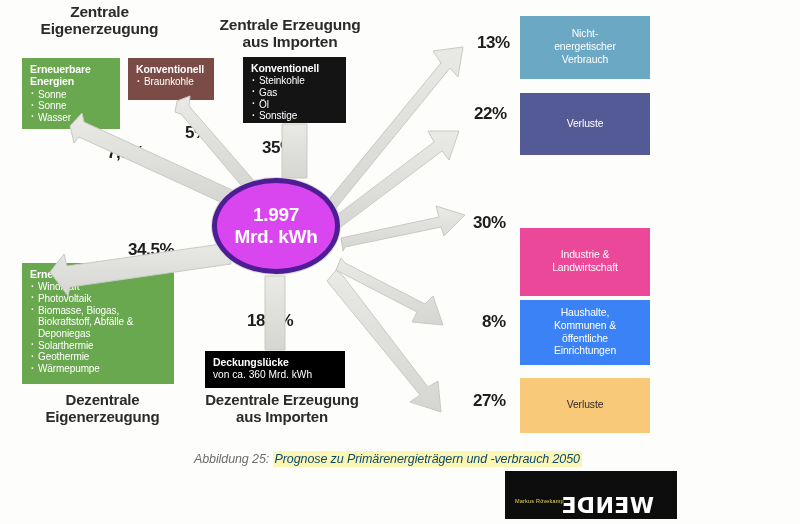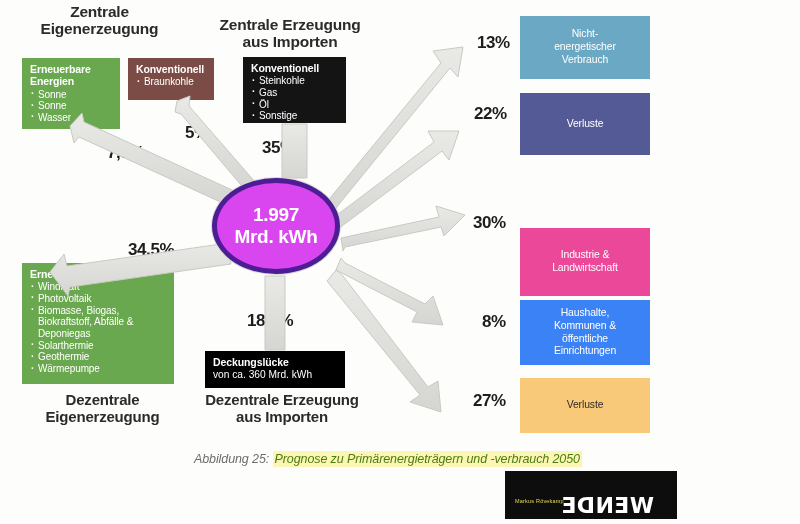--- a/index.html
+++ b/index.html
@@ -129,21 +129,21 @@
     position: absolute;
     left: 194px; top: 452px;
     font-size: 12.5px;
     font-style: italic;
     color: #6d6d6d;
     white-space: nowrap;
     letter-spacing: -0.1px;
   }
   #caption .hl {
     background: #fbf6b4;
-    color: #4d7c0f;
+    color: #0c4a6e;
     padding: 1px 2px;
   }
   #logo {
     position: absolute;
     left: 505px; top: 471px;
     width: 172px; height: 48px;
     background: #0d0d0d;
     overflow: hidden;
   }
   #logo .l1 {

